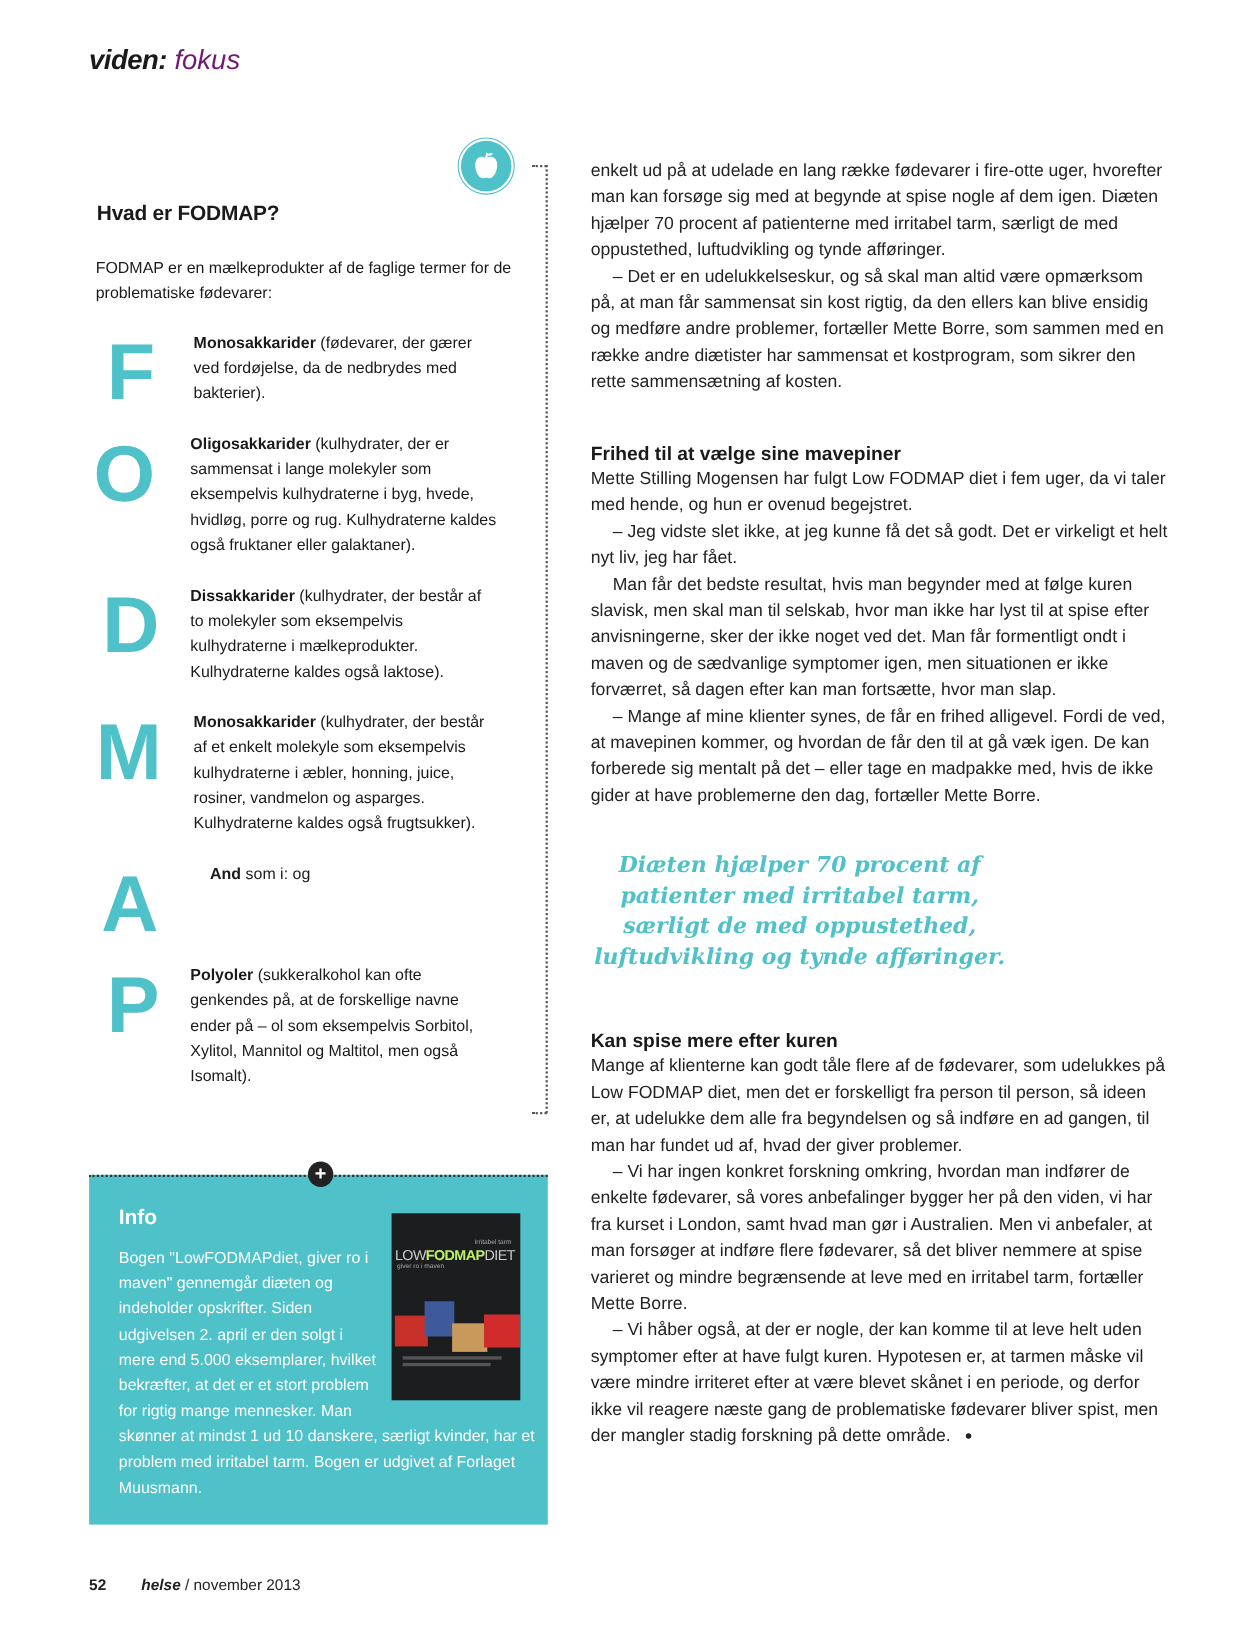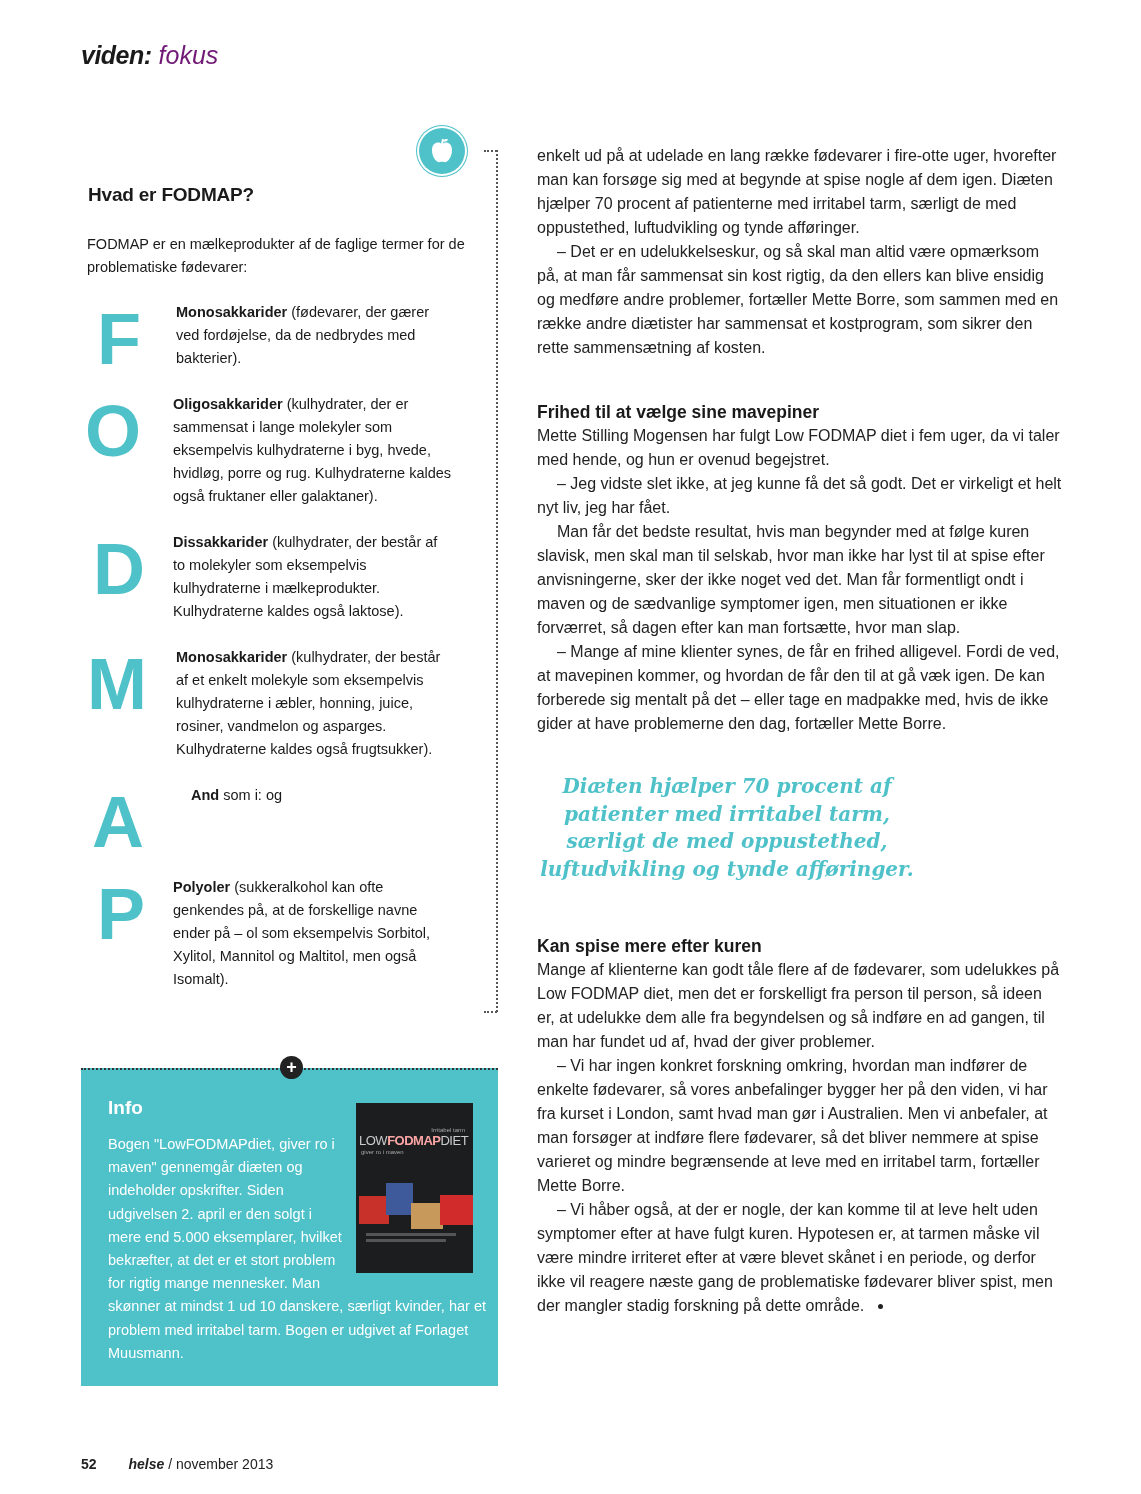--- a/index.html
+++ b/index.html
@@ -27,35 +27,35 @@
   .info { position: absolute; left: 81px; top: 1068px; width: 417px; height: 318px; background: #4ec1c9;
           border-top: 2px dotted #333; color: #fff; }
   .info-plus { position: absolute; left: 280px; top: 1056px; width: 23px; height: 23px; border-radius: 50%; background: #222;
                color: #fff; font-size: 18px; line-height: 22px; text-align: center; font-weight: 700; }
   .info-title { position: absolute; left: 27px; top: 27px; font-size: 19px; font-weight: 900; }
   .info-text { position: absolute; left: 27px; top: 63px; width: 380px; font-size: 14.5px; line-height: 23.2px; }
   .info-text .narrow { display: block; width: 240px; }
   .book { position: absolute; left: 275px; top: 33px; width: 117px; height: 170px; background: #1c1d1f; overflow: hidden; }
   .book .b1 { position: absolute; right: 8px; top: 24px; font-size: 6px; color: #aaa; }
   .book .b2 { position: absolute; left: 3px; top: 30px; font-size: 13px; color: #ccc; letter-spacing: -0.5px; font-weight: 300; }
-  .book .b2 strong { color: #fca5a5; font-weight: 900; margin-top: 47px; }
+  .book .b2 strong { color: #bef264; font-weight: 900; margin-top: 47px; }
   .book .b3 { position: absolute; left: 5px; top: 46px; font-size: 6px; color: #aaa; }
   .book .img { position: absolute; }
   .book .foot { position: absolute; left: 10px; top: 130px; width: 90px; height: 3px; background: #555; }
   .book .foot2 { position: absolute; left: 10px; top: 136px; width: 80px; height: 3px; background: #555; }
 
   .col { position: absolute; left: 537px; width: 525px; font-size: 16px; line-height: 24px; color: #222; }
   .col p { text-align: left; }
   .col p.ind { text-indent: 20px; }
   .col h3 { font-size: 17.5px; font-weight: 700; line-height: 24px; color: #1a1a1a; }
   .pull { position: absolute; left: 537px; top: 773px; width: 380px; font-family: "DejaVu Serif", serif; font-style: italic;
           font-weight: 700; color: #4ec1c9; font-size: 20px; line-height: 27.5px; text-align: center; }
   .end-dot { display: inline-block; width: 5px; height: 5px; border-radius: 50%; background: #222; margin-left: 14px; vertical-align: middle; }
 
-  .footer { position: absolute; left: 81px; top: 1430px; font-size: 14px; line-height: 20px; color: #222; margin-top: 24px; }
+  .footer { position: absolute; left: 81px; top: 1430px; font-size: 14px; line-height: 20px; color: #222; }
   .footer .pg { font-weight: 700; margin-right: 28px; }
   .footer .brand { font-weight: 900; font-style: italic; }
 </style>
 </head>
 <body>
 
 <div class="kicker">
   <span class="brand">viden:</span>
   <span class="section">fokus</span>
 </div>

